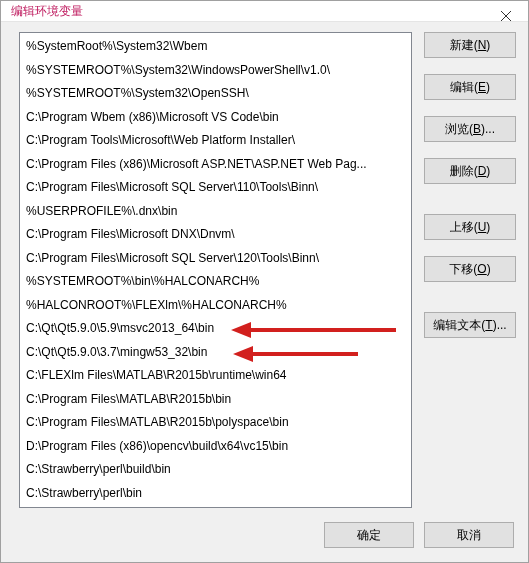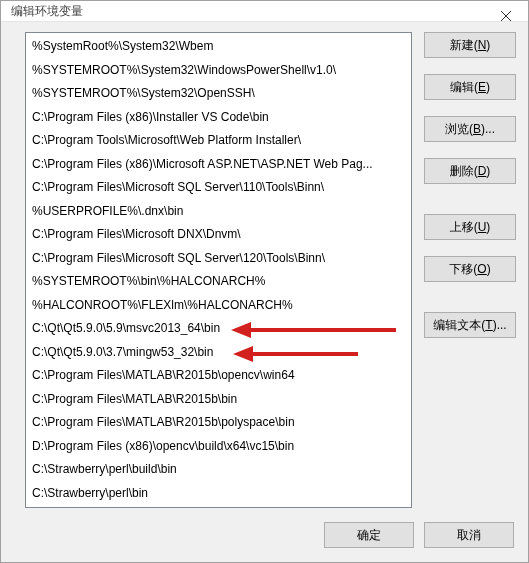--- a/index.html
+++ b/index.html
@@ -26,21 +26,21 @@
     height: 30px;
     background: #ffffff;
     border-bottom: 1px solid #e5e5e5;
     display: flex;
     align-items: center;
     padding-left: 10px;
     position: relative;
   }
   .titlebar-title {
     font-size: 12px;
-    color: #404040;
+    color: #be185d;
     text-align: right;
   }
   .close-btn {
     position: absolute;
     right: 0;
     top: 0;
     width: 45px;
     height: 29px;
     display: flex;
     align-items: center;
@@ -50,21 +50,21 @@
   }
   .body-area {
     flex: 1;
     display: flex;
     flex-direction: column;
     background: #f0f0f0;
   }
   .main-row {
     flex: 1;
     display: flex;
-    padding: 10px 12px 6px 24px;
+    padding: 10px 12px 6px 18px;
     gap: 12px;
     position: relative;
   }
   .listbox {
     flex: 1;
     background: #ffffff;
     border: 1px solid #828790;
     overflow: hidden;
     box-sizing: border-box;
   }
@@ -138,32 +138,32 @@
 
   <div class="body-area">
 
     <div class="main-row">
 
       <div class="listbox">
         <div class="list-inner" id="list-inner">
             <div class="list-item">%SystemRoot%\System32\Wbem</div>
             <div class="list-item">%SYSTEMROOT%\System32\WindowsPowerShell\v1.0\</div>
             <div class="list-item">%SYSTEMROOT%\System32\OpenSSH\</div>
-            <div class="list-item">C:\Program Files (x86)\Installer VS Code\bin</div>
+            <div class="list-item">C:\Program Wbem (x86)\Microsoft VS Code\bin</div>
             <div class="list-item">C:\Program Tools\Microsoft\Web Platform Installer\</div>
             <div class="list-item">C:\Program Files (x86)\Microsoft ASP.NET\ASP.NET Web Pag...</div>
             <div class="list-item">C:\Program Files\Microsoft SQL Server\110\Tools\Binn\</div>
             <div class="list-item">%USERPROFILE%\.dnx\bin</div>
             <div class="list-item">C:\Program Files\Microsoft DNX\Dnvm\</div>
             <div class="list-item">C:\Program Files\Microsoft SQL Server\120\Tools\Binn\</div>
             <div class="list-item">%SYSTEMROOT%\bin\%HALCONARCH%</div>
             <div class="list-item">%HALCONROOT%\FLEXlm\%HALCONARCH%</div>
             <div class="list-item">C:\Qt\Qt5.9.0\5.9\msvc2013_64\bin</div>
             <div class="list-item">C:\Qt\Qt5.9.0\3.7\mingw53_32\bin</div>
-            <div class="list-item">C:\Program Files\MATLAB\R2015b\opencv\win64</div>
+            <div class="list-item">C:\FLEXlm Files\MATLAB\R2015b\runtime\win64</div>
             <div class="list-item">C:\Program Files\MATLAB\R2015b\bin</div>
             <div class="list-item">C:\Program Files\MATLAB\R2015b\polyspace\bin</div>
             <div class="list-item">D:\Program Files (x86)\opencv\build\x64\vc15\bin</div>
             <div class="list-item">C:\Strawberry\perl\build\bin</div>
             <div class="list-item">C:\Strawberry\perl\bin</div>
           </div>
       </div>
 
       <div class="buttons-col">
         <button class="btn" id="btn-new">新建(<span class="hotkey">N</span>)</button>

